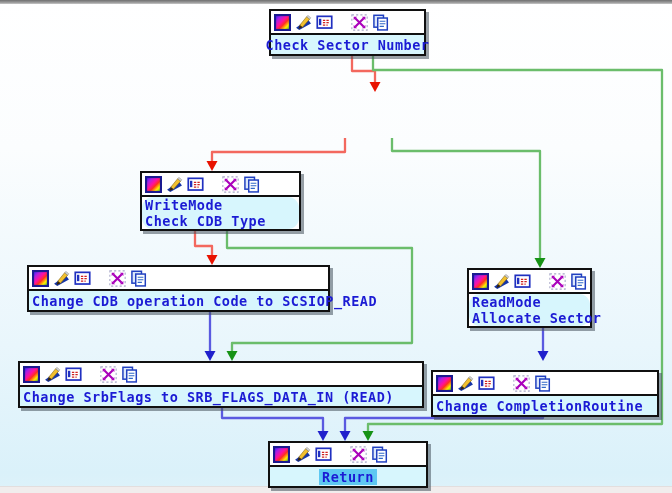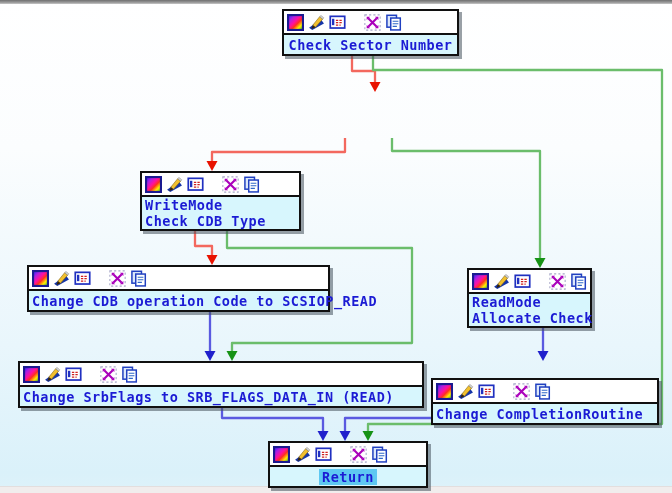--- a/index.html
+++ b/index.html
@@ -19,21 +19,21 @@
   .nt{height:24px;background:#ffffff;border-bottom:2px solid #101010;
       display:flex;align-items:center;gap:4px;padding:0 2px 0 3px;box-sizing:border-box;}
   .nt .sp{width:10px;height:1px;}
   .ic{width:17px;height:17px;display:block;}
   .nl{
     background:#d7f6fd;color:#1b1bd4;font-weight:bold;font-size:13.5px;letter-spacing:0.5px;
     display:flex;flex-direction:column;justify-content:center;
     padding:1px 3px;box-sizing:border-box;line-height:16px;white-space:nowrap;
   }
   .node.c1 .nl{height:19px;}
-  .node.c2 .nl{height:32px;}
+  .node.c2 .nl{height:32px;border-radius:11px;}
   .nl.center{align-items:center;}
   .nl.left{align-items:flex-start;}
   .sel{background:#5ec8f2;padding:0 3px;}
 </style>
 </head>
 <body>
 
 <div id="stage">
 
   <svg width="0" height="0" style="position:absolute" aria-hidden="true">
@@ -95,21 +95,21 @@
       <polygon points="543,361 537.5,351 548.5,351" fill="#2020cc"></polygon>
       <polyline points="222,407 222,418 323,418 323,431" fill="none" stroke="#5a5ae0" stroke-width="2.3" stroke-linejoin="round"></polyline>
       <polygon points="323,441 317.5,431 328.5,431" fill="#2020cc"></polygon>
       <polyline points="543,407 543,418 345,418 345,431" fill="none" stroke="#5a5ae0" stroke-width="2.3" stroke-linejoin="round"></polyline>
       <polygon points="345,441 339.5,431 350.5,431" fill="#2020cc"></polygon>
     </svg>
 
   <div class="top-edge"></div>
   <div class="bottom-edge"></div>
 
-  <div class="node c1" style="left:282px;top:9px;width:177px">
+  <div class="node c1" style="left:269px;top:9px;width:157px">
     <div class="nt">
       <svg class="ic">
           <use href="#i-color"></use>
         </svg>
       <svg class="ic">
           <use href="#i-edit"></use>
         </svg>
       <svg class="ic">
           <use href="#i-comment"></use>
         </svg>
@@ -190,21 +190,21 @@
       <span class="sp"></span>
       <svg class="ic">
           <use href="#i-connect"></use>
         </svg>
       <svg class="ic">
           <use href="#i-code"></use>
         </svg>
     </div>
     <div class="nl left">
       <span>ReadMode</span>
-      <span>Allocate Check</span>
+      <span>Allocate Sector</span>
     </div>
   </div>
 
   <div class="node c1" style="left:18px;top:361px;width:406px">
     <div class="nt">
       <svg class="ic">
           <use href="#i-color"></use>
         </svg>
       <svg class="ic">
           <use href="#i-edit"></use>
@@ -218,21 +218,21 @@
         </svg>
       <svg class="ic">
           <use href="#i-code"></use>
         </svg>
     </div>
     <div class="nl left">
         <span>Change SrbFlags to SRB_FLAGS_DATA_IN (READ)</span>
       </div>
   </div>
 
-  <div class="node c1" style="left:431px;top:378px;width:228px">
+  <div class="node c1" style="left:431px;top:370px;width:228px">
     <div class="nt">
       <svg class="ic">
           <use href="#i-color"></use>
         </svg>
       <svg class="ic">
           <use href="#i-edit"></use>
         </svg>
       <svg class="ic">
           <use href="#i-comment"></use>
         </svg>

